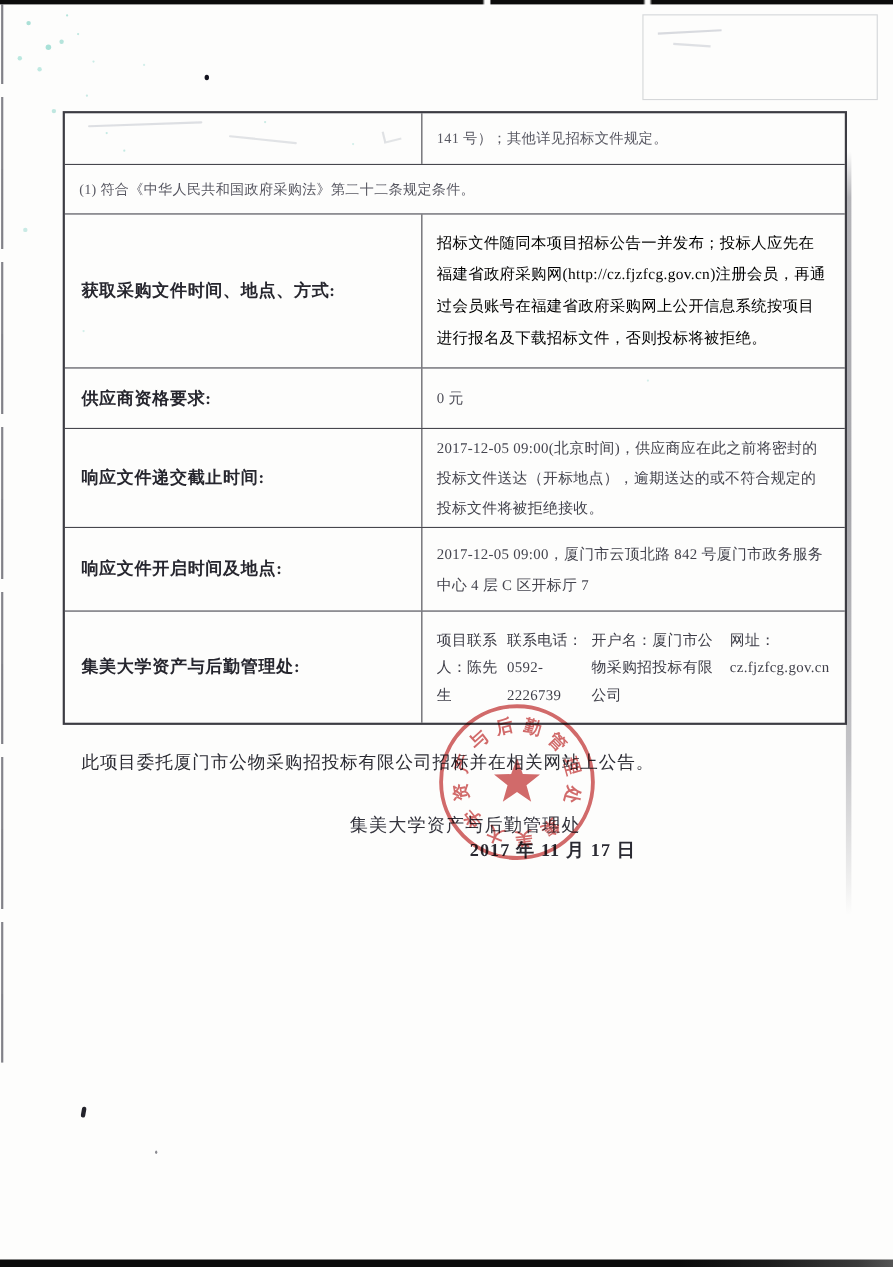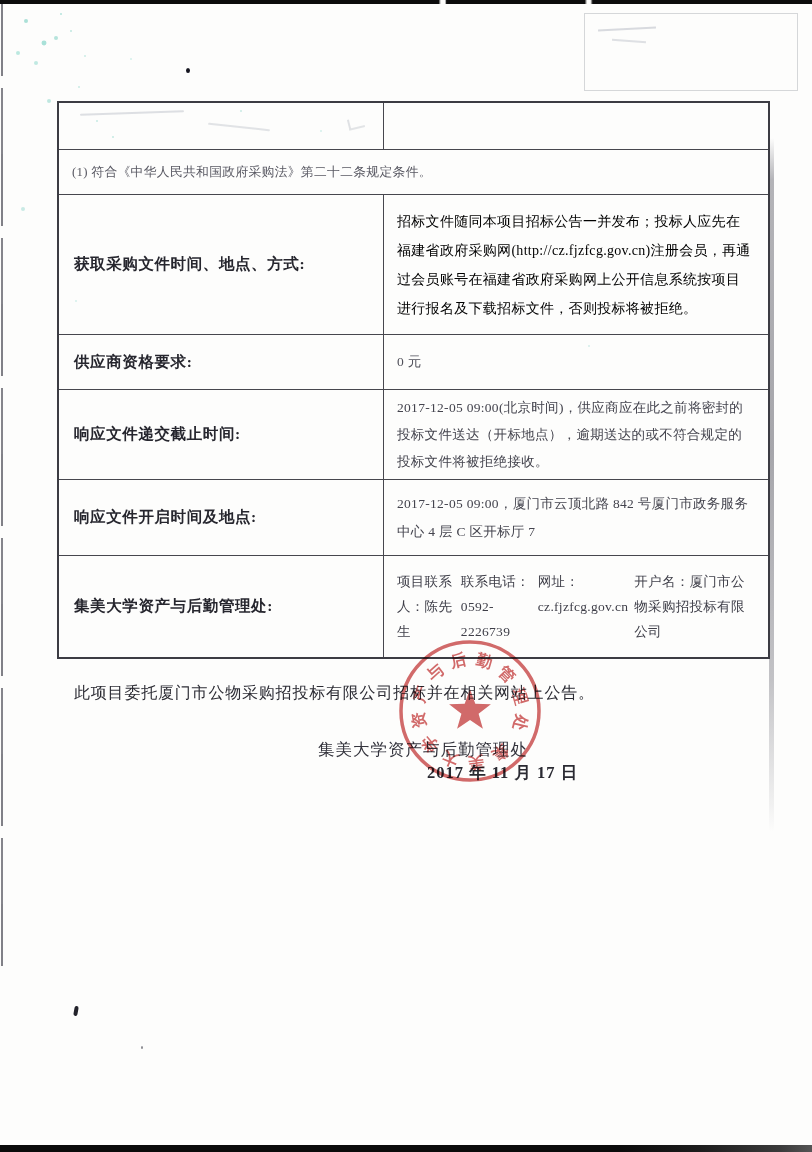--- a/index.html
+++ b/index.html
@@ -86,20 +86,23 @@
 <div class="abs pencil-c"></div>
 <div class="abs scratch-a"></div>
 <div class="abs scratch-b"></div>
 <div class="abs ink-dot"></div>
 <div class="abs tick-mark"></div>
 <div class="abs small-speck"></div>
 
 <div class="abs doc-table">
   <div class="t-row r1">
     <div class="cell-l"></div>
+    <div class="cell-r">
+        <span>141 号）；其他详见招标文件规定。</span>
+      </div>
   </div>
   <div class="t-row r2">
     <div class="cell-r">
         <span>(1) 符合《中华人民共和国政府采购法》第二十二条规定条件。</span>
       </div>
   </div>
   <div class="t-row r3">
     <div class="cell-l">获取采购文件时间、地点、方式:</div>
     <div class="cell-r">
         <span>招标文件随同本项目招标公告一并发布；投标人应先在福建省政府采购网(http://cz.fjzfcg.gov.cn)注册会员，再通过会员账号在福建省政府采购网上公开信息系统按项目进行报名及下载招标文件，否则投标将被拒绝。</span>
@@ -122,22 +125,22 @@
     <div class="cell-r">
         <span>2017-12-05 09:00，厦门市云顶北路 842 号厦门市政务服务中心 4 层 C 区开标厅 7</span>
       </div>
   </div>
   <div class="t-row r7">
     <div class="cell-l">集美大学资产与后勤管理处:</div>
     <div class="cell-r">
       <div class="contact-lines">
         <span>项目联系人：陈先生</span>
         <span>联系电话：0592-2226739</span>
+        <span>开户名：厦门市公物采购招投标有限公司</span>
         <span>网址：cz.fjzfcg.gov.cn</span>
-        <span>开户名：厦门市公物采购招投标有限公司</span>
       </div>
     </div>
   </div>
 </div>
 
 <div class="abs note">此项目委托厦门市公物采购招投标有限公司招标并在相关网站上公告。</div>
 <div class="abs signature">集美大学资产与后勤管理处</div>
 <div class="abs sign-date">2017 年 11 月 17 日</div>
 
 <div class="abs stamp" style="color: rgb(201, 74, 74);">

